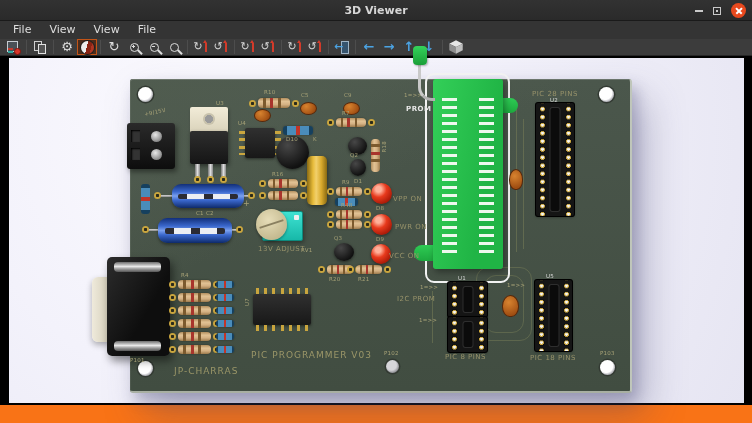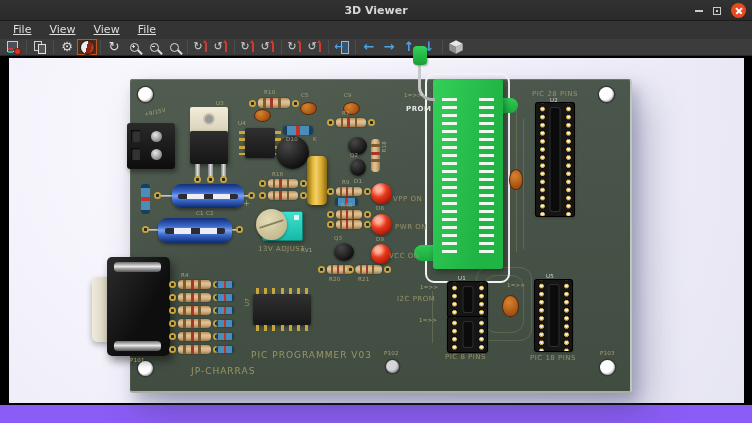--- a/index.html
+++ b/index.html
@@ -1,36 +1,36 @@
 <!DOCTYPE html>
 <html><head>
 <meta charset="utf-8">
 <style>
   * { margin:0; padding:0; box-sizing:border-box; }
   html,body { width:752px; height:423px; overflow:hidden; background:#1d1d1d;
     font-family:"DejaVu Sans", sans-serif; }
-  #app { position:relative; width:752px; height:423px; background:#8b5cf6; }
+  #app { position:relative; width:752px; height:423px; background:#f97316; }
 
   
   #titlebar { position:absolute; left:0; top:0; width:752px; height:21px;
     background:linear-gradient(#323232,#2a2a2a); border-bottom:1px solid #1a1a1a;
     display:flex; align-items:center; justify-content:center; }
   #title { color:#d6d6d6; font-size:11px; font-weight:bold; }
   #winbtns { position:absolute; right:6px; top:0; height:21px; display:flex; align-items:center; gap:10px; }
   .wmin { width:8px; height:2px; background:#c9c9c9; }
   .wmax { width:8px; height:8px; border:1px solid #c9c9c9; position:relative; }
   .wmax::after { content:""; position:absolute; left:2px; top:2px; width:2px; height:2px; background:#c9c9c9; }
   .wclose { width:15px; height:15px; border-radius:50%; background:#e8491e; position:relative; }
   .wclose::before, .wclose::after { content:""; position:absolute; left:3.5px; top:6.8px; width:8px; height:1.6px; background:#fff; }
   .wclose::before { transform:rotate(45deg); } .wclose::after { transform:rotate(-45deg); }
 
   
   #menubar { position:absolute; left:0; top:21px; width:752px; height:18px;
     background:#343434; display:flex; align-items:center; padding-left:4px; }
-  .menu-item { color:#dedede; font-size:11px; padding:0 9px; height:18px; line-height:18px;text-decoration:underline; }
+  .menu-item { color:#dedede; font-size:11px; padding:0 9px; height:18px; line-height:18px; }
 
   
   #toolbar { position:absolute; left:0; top:39px; width:752px; height:17px;
     background:#3c3c3c; border-bottom:1px solid #262626; display:flex; align-items:center; padding-left:3px; }
   .tbtn { width:20px; height:16px; display:flex; align-items:center; justify-content:center; position:relative; }
   .tbtn.selected { background:#4b2c1c; box-shadow:inset 0 0 0 1px #c25417; }
   .tsep { width:1px; height:14px; background:#2b2b2b; border-right:1px solid #4d4d4d; margin:0 3px; }
 
   .glyph { color:#dcdcdc; font-size:13px; line-height:14px; }
   .glyph.blue { color:#4ba3e3; font-weight:bold; font-size:13px; }
@@ -447,20 +447,20 @@
         <span class="sk2" style="left:267px;top:216px">I2C PROM</span>
         <span class="sk2" style="left:315px;top:274px">PIC 8 PINS</span>
         <span class="sk" style="left:416px;top:194px;color:#d8d8d8">U5</span>
         <span class="sk2" style="left:400px;top:275px">PIC 18 PINS</span>
         <span class="sk skv" style="left:114px;top:219px">U7</span>
         <span class="sk" style="left:51px;top:193px">R4</span>
         <span class="sk" style="left:0px;top:278px">P101</span>
         <span class="sk" style="left:254px;top:271px">P102</span>
         <span class="sk" style="left:470px;top:271px">P103</span>
         <span class="sk3" style="left:121px;top:271px">PIC PROGRAMMER V03</span>
-        <span class="sk3" style="left:61px;top:287px">JP-CHARRAS</span>
+        <span class="sk3" style="left:44px;top:287px">JP-CHARRAS</span>
 
       </div>
     </div>
   </div>
 
 
 </div>
 
 </body></html>

